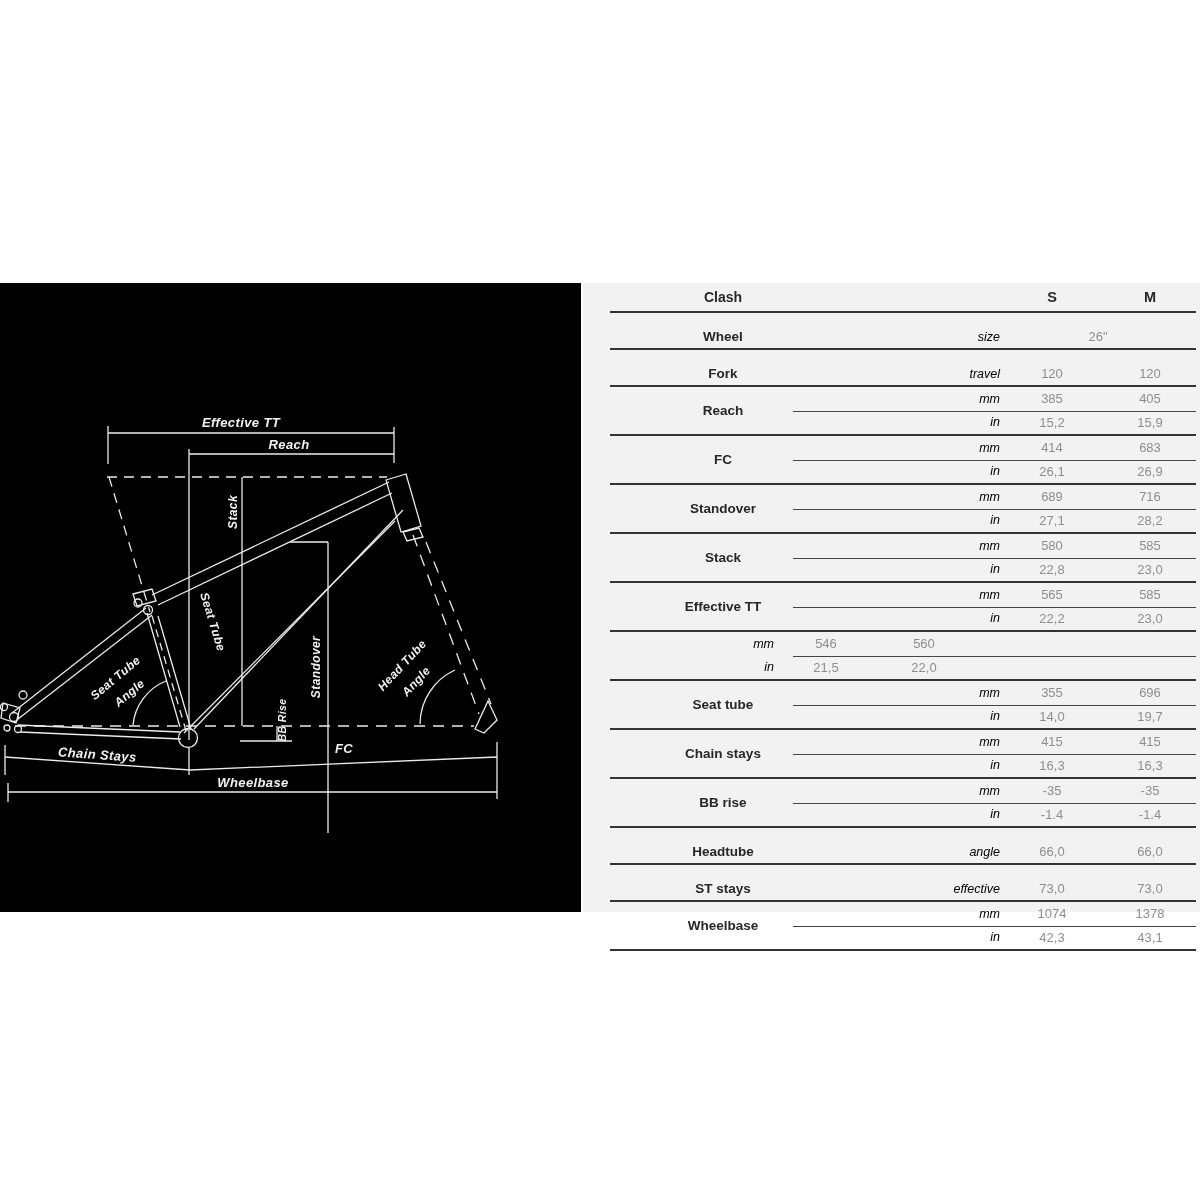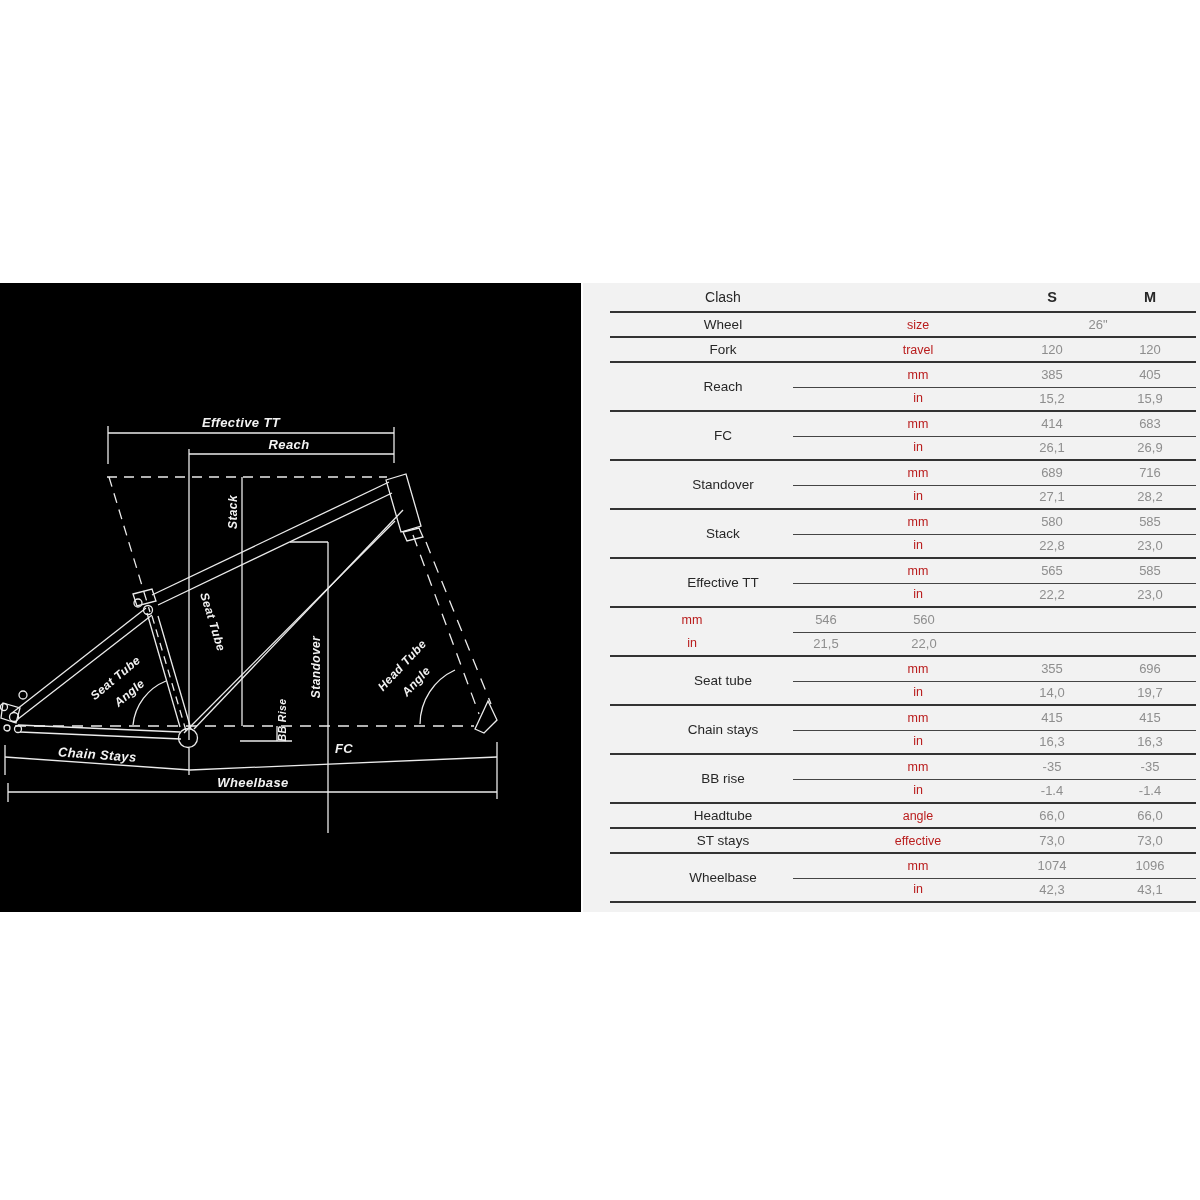--- a/index.html
+++ b/index.html
@@ -6,27 +6,27 @@
   body{width:1200px;height:1200px;position:relative;font-family:"Liberation Sans",sans-serif;}
 
   .diagram-panel{position:absolute;left:0;top:283px;width:581px;height:629px;background:#000;}
   .diagram-panel svg{display:block;width:100%;height:100%;}
 
   .geo-table{position:absolute;left:583px;top:283px;width:617px;height:629px;background:#f2f2f2;
              color:#8e8e8e;font-size:13px;}
   .t-row{position:relative;box-sizing:border-box;margin:0 4px 0 27px;border-bottom:2px solid #333;
          display:flex;align-items:stretch;}
   .t-row.h30{height:30px;}
-  .t-row.h25{height:25px;}
+  .t-row.h25{height:25px;margin-top:12px;}
   .t-row.h49{height:49px;}
   .c-label{width:226px;display:flex;align-items:center;justify-content:center;
-           font-weight:normal;color:#272727;font-size:13.5px;}
+           font-weight:bold;color:#272727;font-size:13.5px;}
   .c-rest{width:360px;display:flex;flex-direction:column;}
   .sub-row{flex:1;display:flex;align-items:center;}
-  .c-unit{width:164px;text-align:center;font-size:12.5px;color:#b91c1c;}
+  .c-unit{width:164px;text-align:right;font-size:12.5px;color:#000000;font-style:italic;}
   .c-s{width:104px;text-align:center;}
   .c-m{width:92px;text-align:center;}
   .c-span{width:196px;text-align:center;}
   .inner-line{position:absolute;left:183px;right:0;top:50%;height:0;border-top:1.5px solid #454545;}
   .t-header .c-label{font-size:14px;}
   .t-header .c-s,.t-header .c-m{font-weight:bold;color:#272727;font-size:14.5px;}
 
   
   text{font-family:"Liberation Sans",sans-serif;font-weight:bold;font-style:italic;
        fill:#f2f2f2;letter-spacing:.4px;}
@@ -318,21 +318,21 @@
             <div class="c-m">73,0</div>
           </div>
         </div>
       </div>
       <div class="t-row h49">
         <div class="c-label">Wheelbase</div>
         <div class="c-rest">
           <div class="sub-row">
             <div class="c-unit">mm</div>
             <div class="c-s">1074</div>
-            <div class="c-m">1096</div>
+            <div class="c-m">1378</div>
           </div>
           <div class="sub-row">
             <div class="c-unit">in</div>
             <div class="c-s">42,3</div>
             <div class="c-m">43,1</div>
           </div>
         </div>
         <div class="inner-line"></div>
       </div>
     </div>

